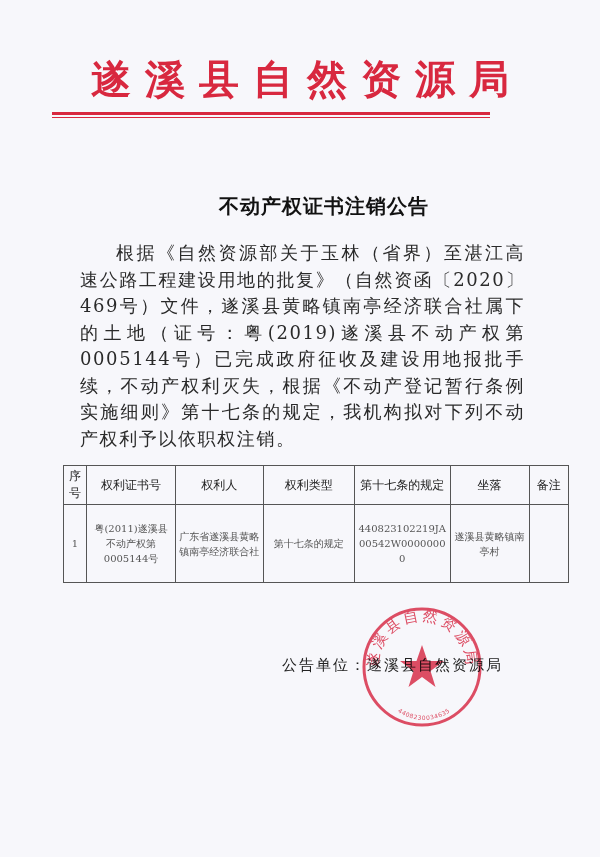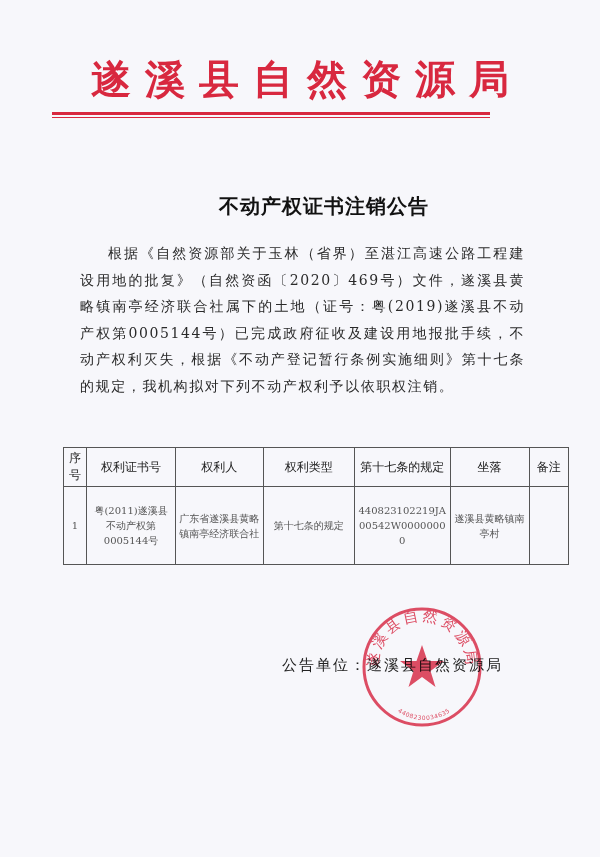--- a/index.html
+++ b/index.html
@@ -33,29 +33,29 @@
     text-align: center;
     font-family: "DejaVu Sans", "Liberation Sans", sans-serif;
     font-size: 20px; font-weight: bold;
     color: #111;
     letter-spacing: 1px;
     padding-left: 24px;
   }
 
   .body-text {
     position: absolute; left: 80px; width: 445px; top: 240px;
-    font-size: 14px; line-height: 26.5px;
+    font-size: 18px; line-height: 26.5px;
     color: #2a2a2a;
     letter-spacing: 1.6px;
     text-align: justify;
   }
   .body-text p { margin: 0; text-indent: 2em; }
 
   table.records {
-    position: absolute; left: 63px; top: 447px; width: 506px;
+    position: absolute; left: 63px; top: 465px; width: 506px;
     border-collapse: collapse;
     font-size: 10px; color: #555;
     table-layout: fixed;
   }
   table.records th, table.records td {
     border: 1px solid #555;
     text-align: center; vertical-align: middle;
     padding: 2px 3px;
   }
   table.records th {

